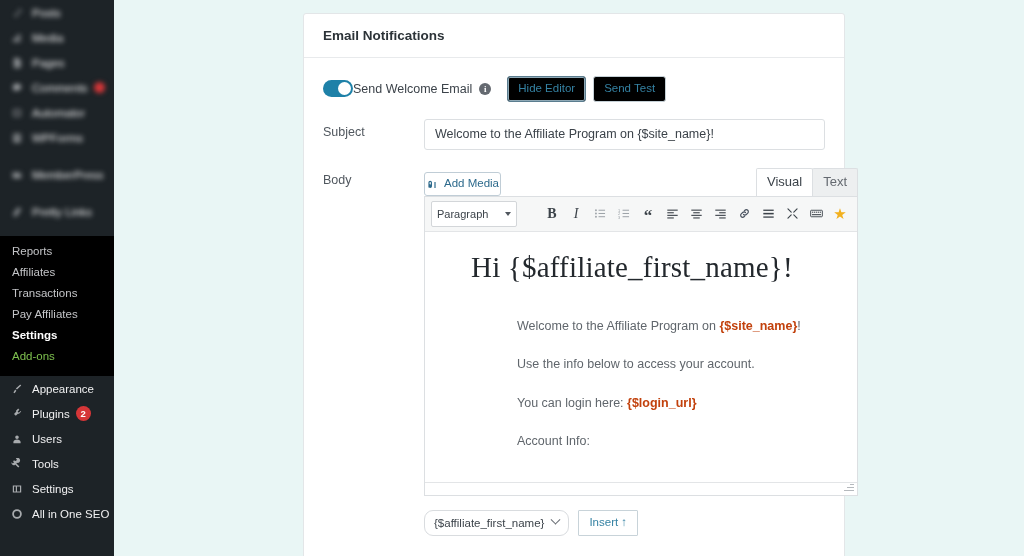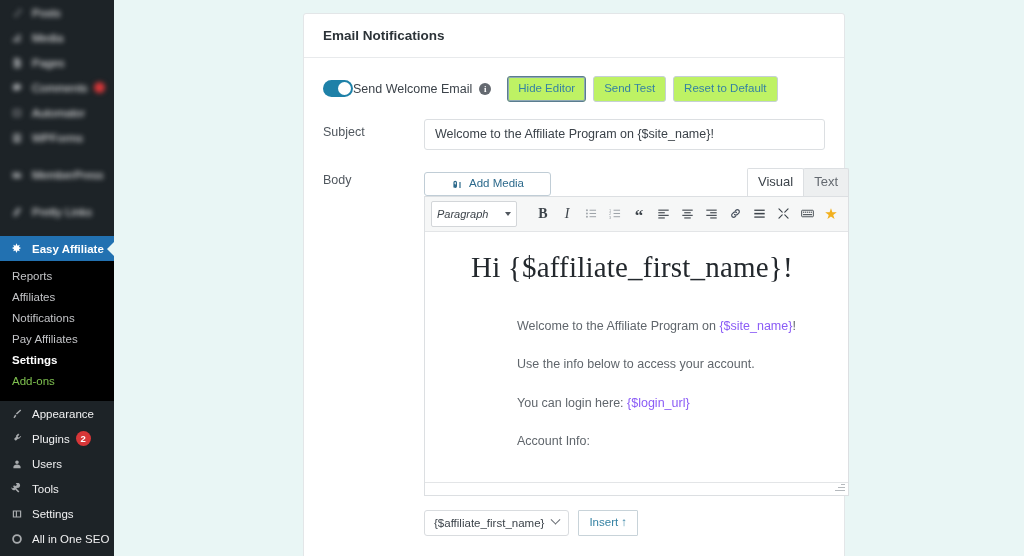--- a/index.html
+++ b/index.html
@@ -183,21 +183,21 @@
     font-family: "Liberation Serif", serif;
     margin-left: 7px;
     vertical-align: middle;
     cursor: pointer;
     line-height: 12px;
   }
 
   .btn-group { display: flex; gap: 7px; margin-left: 16px; }
 
   .btn {
-    background: #bef264;
+    background: #000000;
     border: 1px solid #c5d0d6;
     border-radius: 3px;
     color: #3582a3;
     font-size: 11.5px;
     padding: 5px 10px;
     cursor: pointer;
     font-family: "Liberation Sans", sans-serif;
     white-space: nowrap;
     line-height: 1.2;
   }
@@ -232,21 +232,21 @@
 
   .add-media {
     display: inline-flex;
     align-items: flex-end;
     gap: 6px;
     background: #fff;
     border: 1px solid #c0cdd6;
     border-radius: 3px;
     color: #2d6a8c;
     font-size: 11.5px;
-    padding: 4px 26px;
+    padding: 4px 1px;
     cursor: pointer;
     line-height: 1.2;
   }
   .add-media svg { display: block; fill: #2d6a8c; }
 
   .veditor-tabs { display: flex; align-items: flex-end; }
   .vtab {
     font-size: 13px;
     color: #646970;
     padding: 5px 10px 5px;
@@ -286,22 +286,21 @@
     justify-content: space-between;
     width: 86px;
     height: 21px;
     border: 1px solid #d3d6d9;
     border-radius: 2px;
     background: #fff;
     font-size: 11px;
     color: #3c434a;
     padding: 12px 5px;
     cursor: pointer;
-    margin-right: 13px;
-    font-style: italic;
+    margin-right: 22px;
   }
   .caret-down {
     width: 0; height: 0;
     border-left: 3.5px solid transparent;
     border-right: 3.5px solid transparent;
     border-top: 4px solid #50575e;
   }
 
   .tb-btn {
     width: 22px; height: 21px;
@@ -333,21 +332,21 @@
     letter-spacing: 0.2px;
   }
 
   .mce-p {
     font-size: 12.5px;
     color: #60666c;
     margin: 0 0 21px;
     padding-left: 46px;
     line-height: 1.4;
   }
-  .mce-p b { color: #8b5cf6; font-weight: 400; }
+  .mce-p b { color: #c2410c; font-weight: 700; }
 
   .resize-grip {
     position: absolute;
     right: 2px; bottom: 2px;
     width: 13px; height: 13px;
     cursor: nwse-resize;
     overflow: hidden;
   }
   .resize-grip i {
     position: absolute;
@@ -374,21 +373,21 @@
     gap: 9px;
     padding: 0 19px 0 120px;
     margin-top: 14px;
   }
 
   .var-select {
     display: flex;
     align-items: center;
     gap: 8px;
     border: 1px solid #d9dcdf;
-    border-radius: 3px;
+    border-radius: 9px;
     background: #fff;
     height: 26px;
     padding: 0 9px;
     font-size: 11.5px;
     color: #3c434a;
     cursor: pointer;
   }
   .chev {
     width: 7px; height: 7px;
     border-right: 1.4px solid #646970;
@@ -486,34 +485,25 @@
         <svg width="12" height="12" viewBox="0 0 20 20">
             <path d="M8 11a3 3 0 004.2 0l2.5-2.5a3 3 0 10-4.2-4.2L9 5.8M12 9a3 3 0 00-4.2 0L5.3 11.5a3 3 0 104.2 4.2L11 14.2"></path>
           </svg>
       </span>
       <span>Pretty Links</span>
     </div>
   </div>
 
   <div class="menu-sep"></div>
 
-  <div class="menu-item active">
-    <span class="mi-icon">
-      <svg width="13" height="13" viewBox="0 0 20 20">
-          <path d="M10 2l1.6 3.6L15 4.4l-1.2 3.4L17 9.4l-3.2 1.6 1.2 3.4-3.4-1.2L10 17l-1.6-3.8-3.4 1.2L6.2 11 3 9.4l3.2-1.6L5 4.4l3.4 1.2z"></path>
-        </svg>
-    </span>
-    <span>Easy Affiliate</span>
-    <span class="arrow"></span>
-  </div>
 
   <div class="submenu">
     <a class="sub-item">Reports</a>
     <a class="sub-item">Affiliates</a>
-    <a class="sub-item">Notifications</a>
+    <a class="sub-item">Transactions</a>
     <a class="sub-item">Pay Affiliates</a>
     <a class="sub-item current">Settings</a>
     <a class="sub-item addon">Add-ons</a>
   </div>
 
   <div class="menu-group">
     <div class="menu-item">
       <span class="mi-icon">
         <svg width="12" height="12" viewBox="0 0 20 20">
             <path d="M16 3l1 1-7 7-2-2 7-6zM7 11l2 2-3 4-2-1 3-5z"></path>
@@ -575,21 +565,20 @@
 
     <div class="row toggle-row">
       <div class="toggle">
         <span class="knob"></span>
       </div>
       <span class="toggle-label">Send Welcome Email</span>
       <span class="info-icon">i</span>
       <div class="btn-group">
         <button class="btn focused">Hide Editor</button>
         <button class="btn">Send Test</button>
-        <button class="btn">Reset to Default</button>
       </div>
     </div>
 
     <div class="row">
       <div class="field-label">Subject</div>
       <input class="text-input" type="text" value="Welcome to the Affiliate Program on {$site_name}!" style="">
     </div>
 
     <div class="row">
       <div class="field-label">Body</div>

